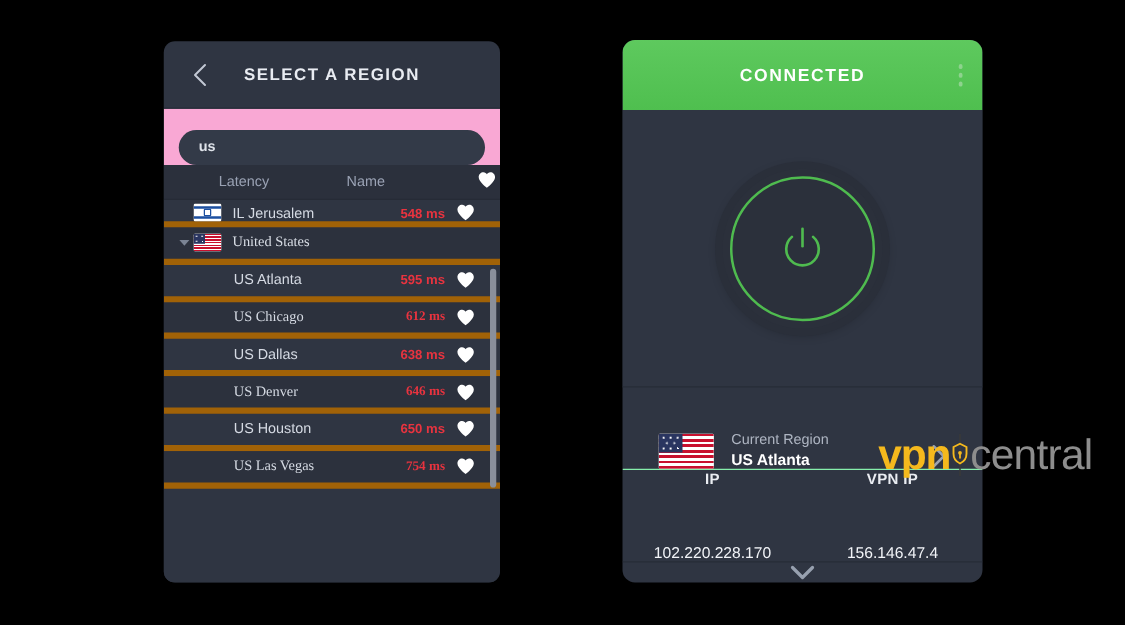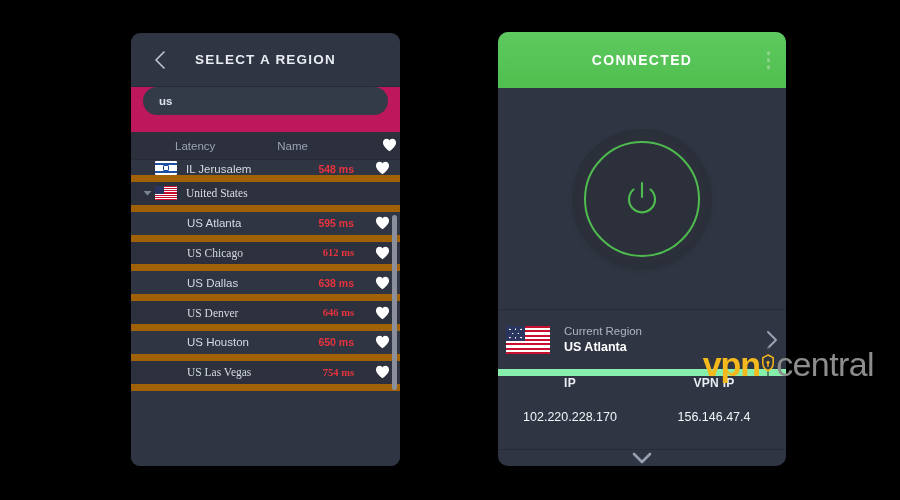--- a/index.html
+++ b/index.html
@@ -57,23 +57,23 @@
   .region-title {
     font-size: 13.5px;
     letter-spacing: 1.2px;
     color: #e9ecf2;
     font-weight: bold;
   }
 
   .search-wrap {
     flex: 0 0 45px;
     display: flex;
-    align-items: flex-start;
+    align-items: flex-end;
     padding: 0 12px;
-    background: #be185d;
+    background: #f9a8d4;
   }
   .search-input {
     width: 100%;
     height: 28px;
     border-radius: 14px;
     border: none;
     outline: none;
     background: #333a48;
     color: #dfe3ea;
     font-size: 11.5px;
@@ -102,22 +102,22 @@
     flex: 1 1 auto;
     overflow: hidden;
     background: #2f3542;
   }
 
   .row {
     position: relative;
     height: 29.8px;
     display: flex;
     align-items: center;
-    border-bottom: 7px solid #a16207;
-    padding-right: 10px;
+    border-bottom: 5px solid #a16207;
+    padding-right: 20px;
   }
   .row.alt { background: #2c313d; font-family: Liberation Serif, serif; }
   .row.clipped { height: 22px; align-items: flex-end; }
 
   .row .tri {
     width: 16px;
     margin-left: 8px;
     display: flex;
     align-items: center;
     justify-content: center;
@@ -136,21 +136,21 @@
     color: #d5dae3;
     white-space: nowrap;
   }
   .row.group .row-name { color: #d9dee6; }
   .row-city { margin-left: 56px; }
   .row-lat {
     margin-left: auto;
     font-size: 10.5px;
     color: #e8333f;
     font-weight: bold;
-    margin-right: 20px;
+    margin-right: 8px;
     white-space: nowrap;
   }
   .heart {
     width: 16px;
     flex: 0 0 16px;
     display: flex;
     align-items: center;
     justify-content: center;
     cursor: pointer;
   }
@@ -276,23 +276,23 @@
   .power-ring {
     width: 116px; height: 116px;
     border-radius: 50%;
     border: 2.3px solid #4fbb4f;
     display: flex; align-items: center; justify-content: center;
   }
 
   .region-row {
     flex: 0 0 66px;
     display: flex;
-    align-items: center;
-    padding: 0 8px;
-    border-bottom: 7px solid #86efac;
+    align-items: flex-end;
+    padding: 0 29px;
+    border-bottom: 1px solid #86efac;
     cursor: pointer;
   }
   .region-row .flag-big {
     width: 44px; height: 28px;
     position: relative; overflow: hidden;
     flex: 0 0 44px;
     margin-right: 14px;
     border-radius: 1px;
   }
   .flag-big.flag-us .stripes {
@@ -321,21 +321,21 @@
   .ip-row {
     flex: 0 0 74px;
     display: flex;
     border-bottom: 1px solid #272c37;
   }
   .ip-cell {
     flex: 1 1 50%;
     display: flex;
     flex-direction: column;
     align-items: center;
-    justify-content: flex-start;
+    justify-content: space-between;
     gap: 20px;
   }
   .ip-label { font-size: 12px; font-weight: bold; color: #eaedf2; letter-spacing: 0.3px; }
   .ip-value { font-size: 12.5px; color: #f2f4f8; }
 
   .expand-row {
     flex: 1 1 auto;
     display: flex;
     align-items: center;
     justify-content: center;

